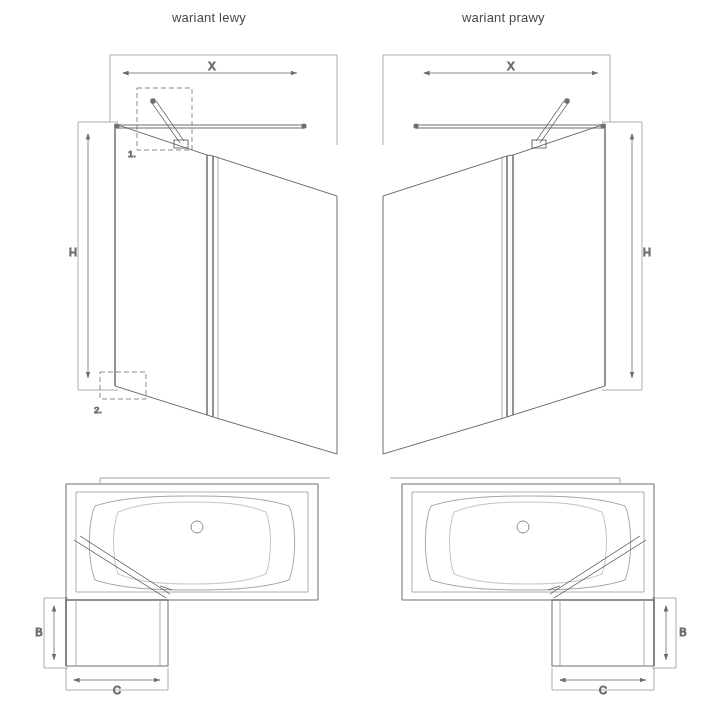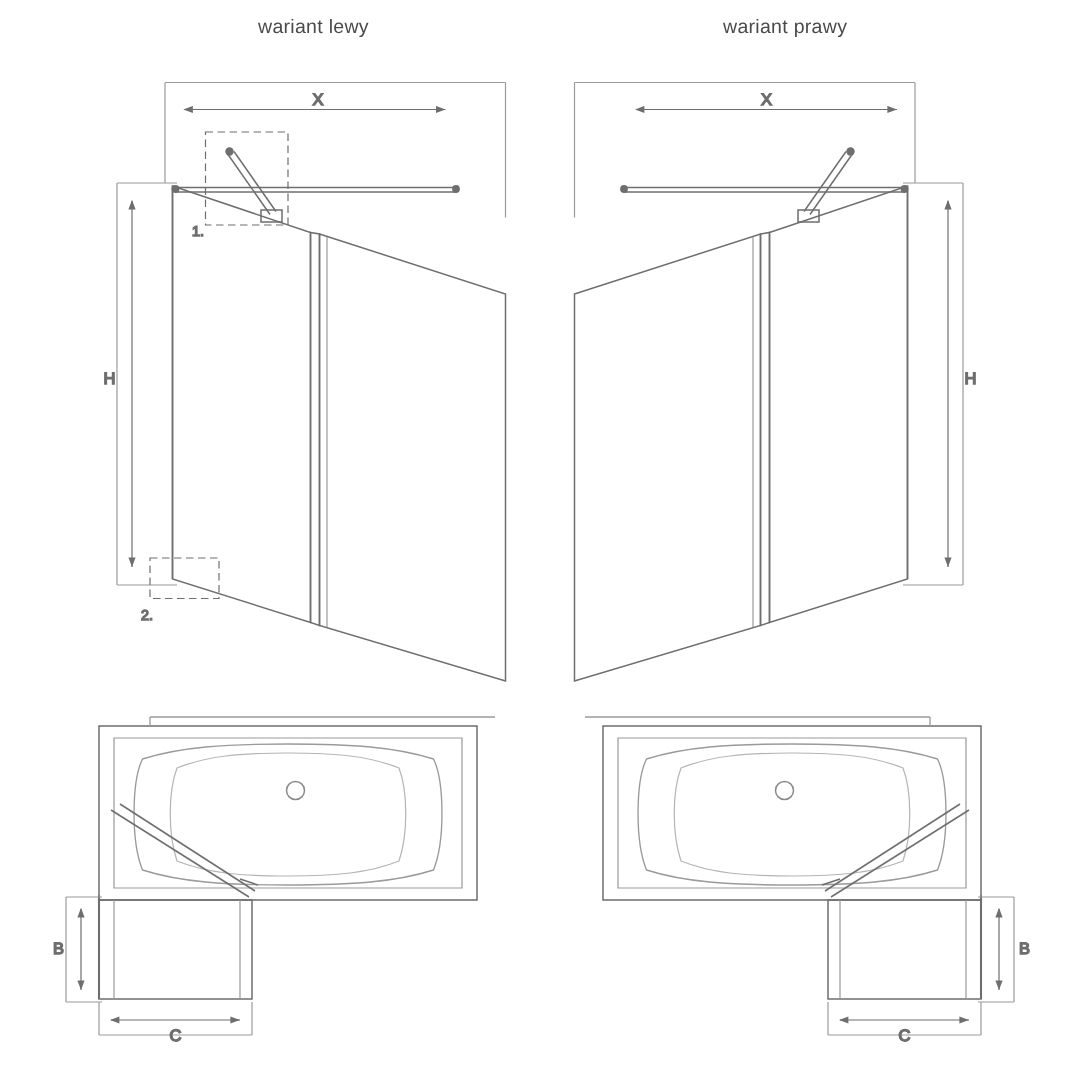--- a/index.html
+++ b/index.html
@@ -23,21 +23,21 @@
     height: 532px;
   }
   .title {
     position: absolute;
     font-size: 13px;
     color: #4a4a4a;
     letter-spacing: 0.2px;
     white-space: nowrap;
   }
   .title-left  { left: 172px; top: 10px; }
-  .title-right { left: 482px; top: 10px; }
+  .title-right { left: 462px; top: 10px; }
 
   svg.drawing {
     position: absolute;
     left: 0;
     top: 0;
     width: 720px;
     height: 720px;
   }
   text.lbl {
     font-family: "Liberation Sans", sans-serif;

